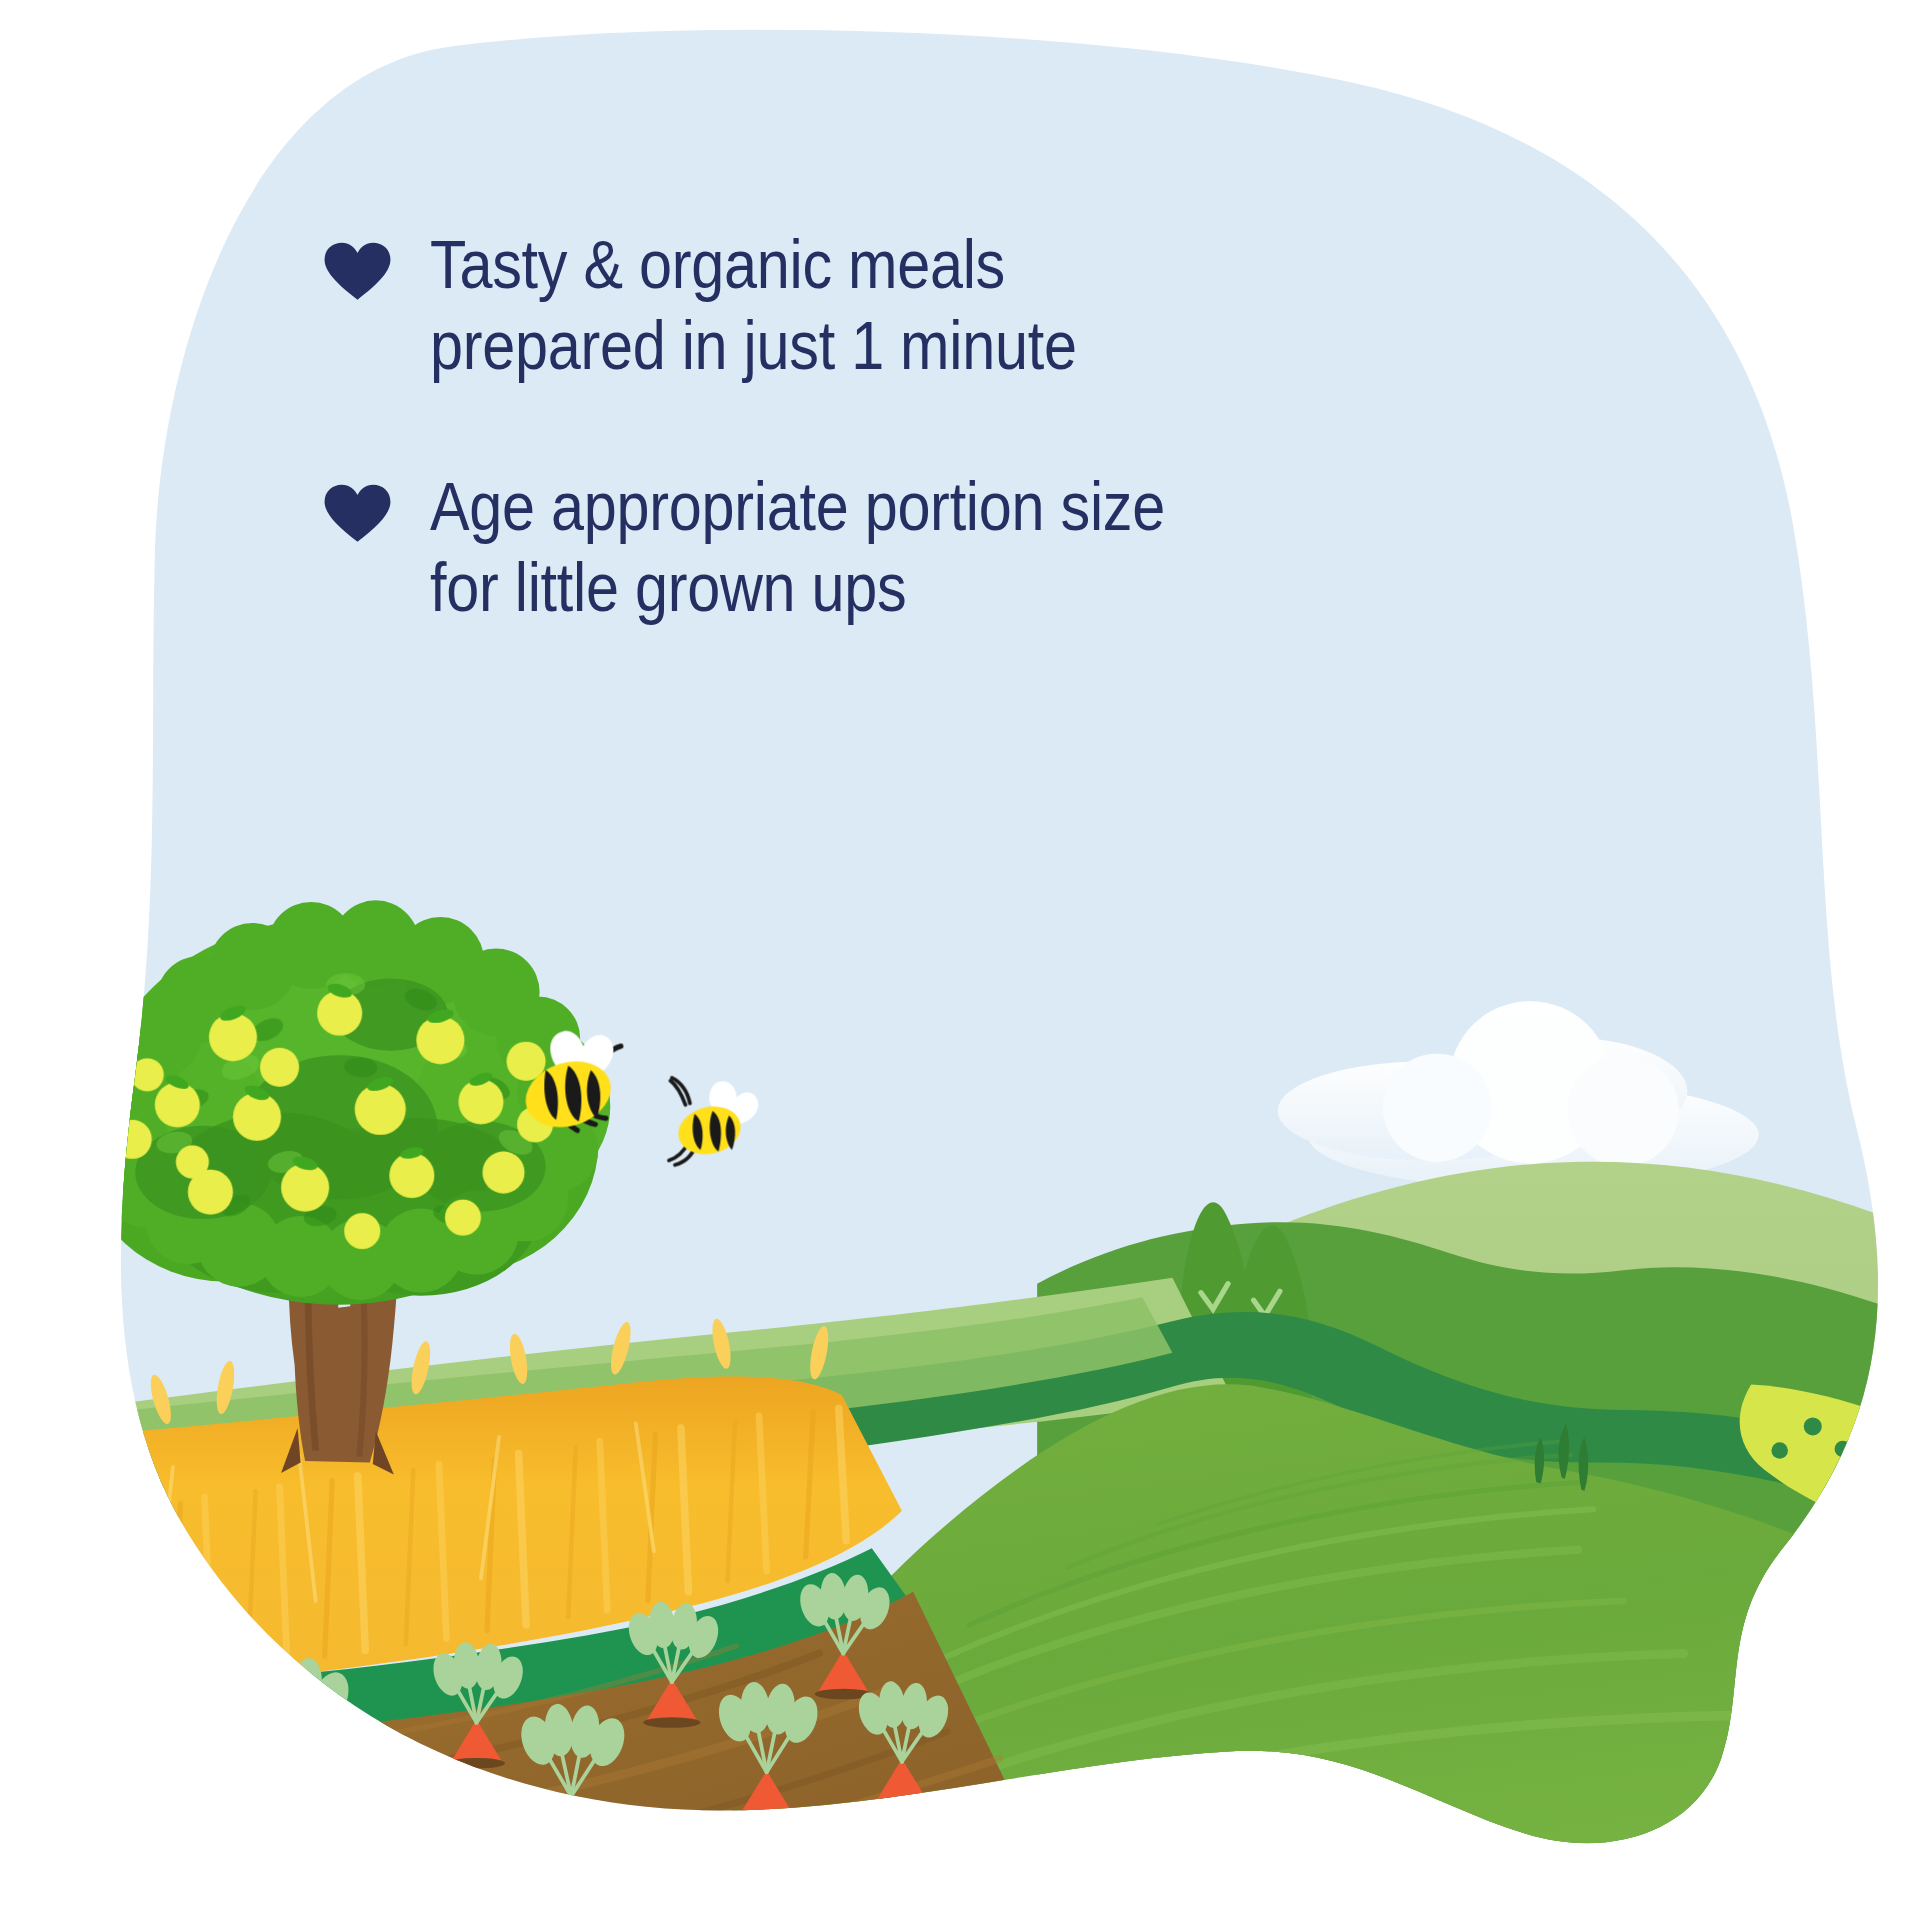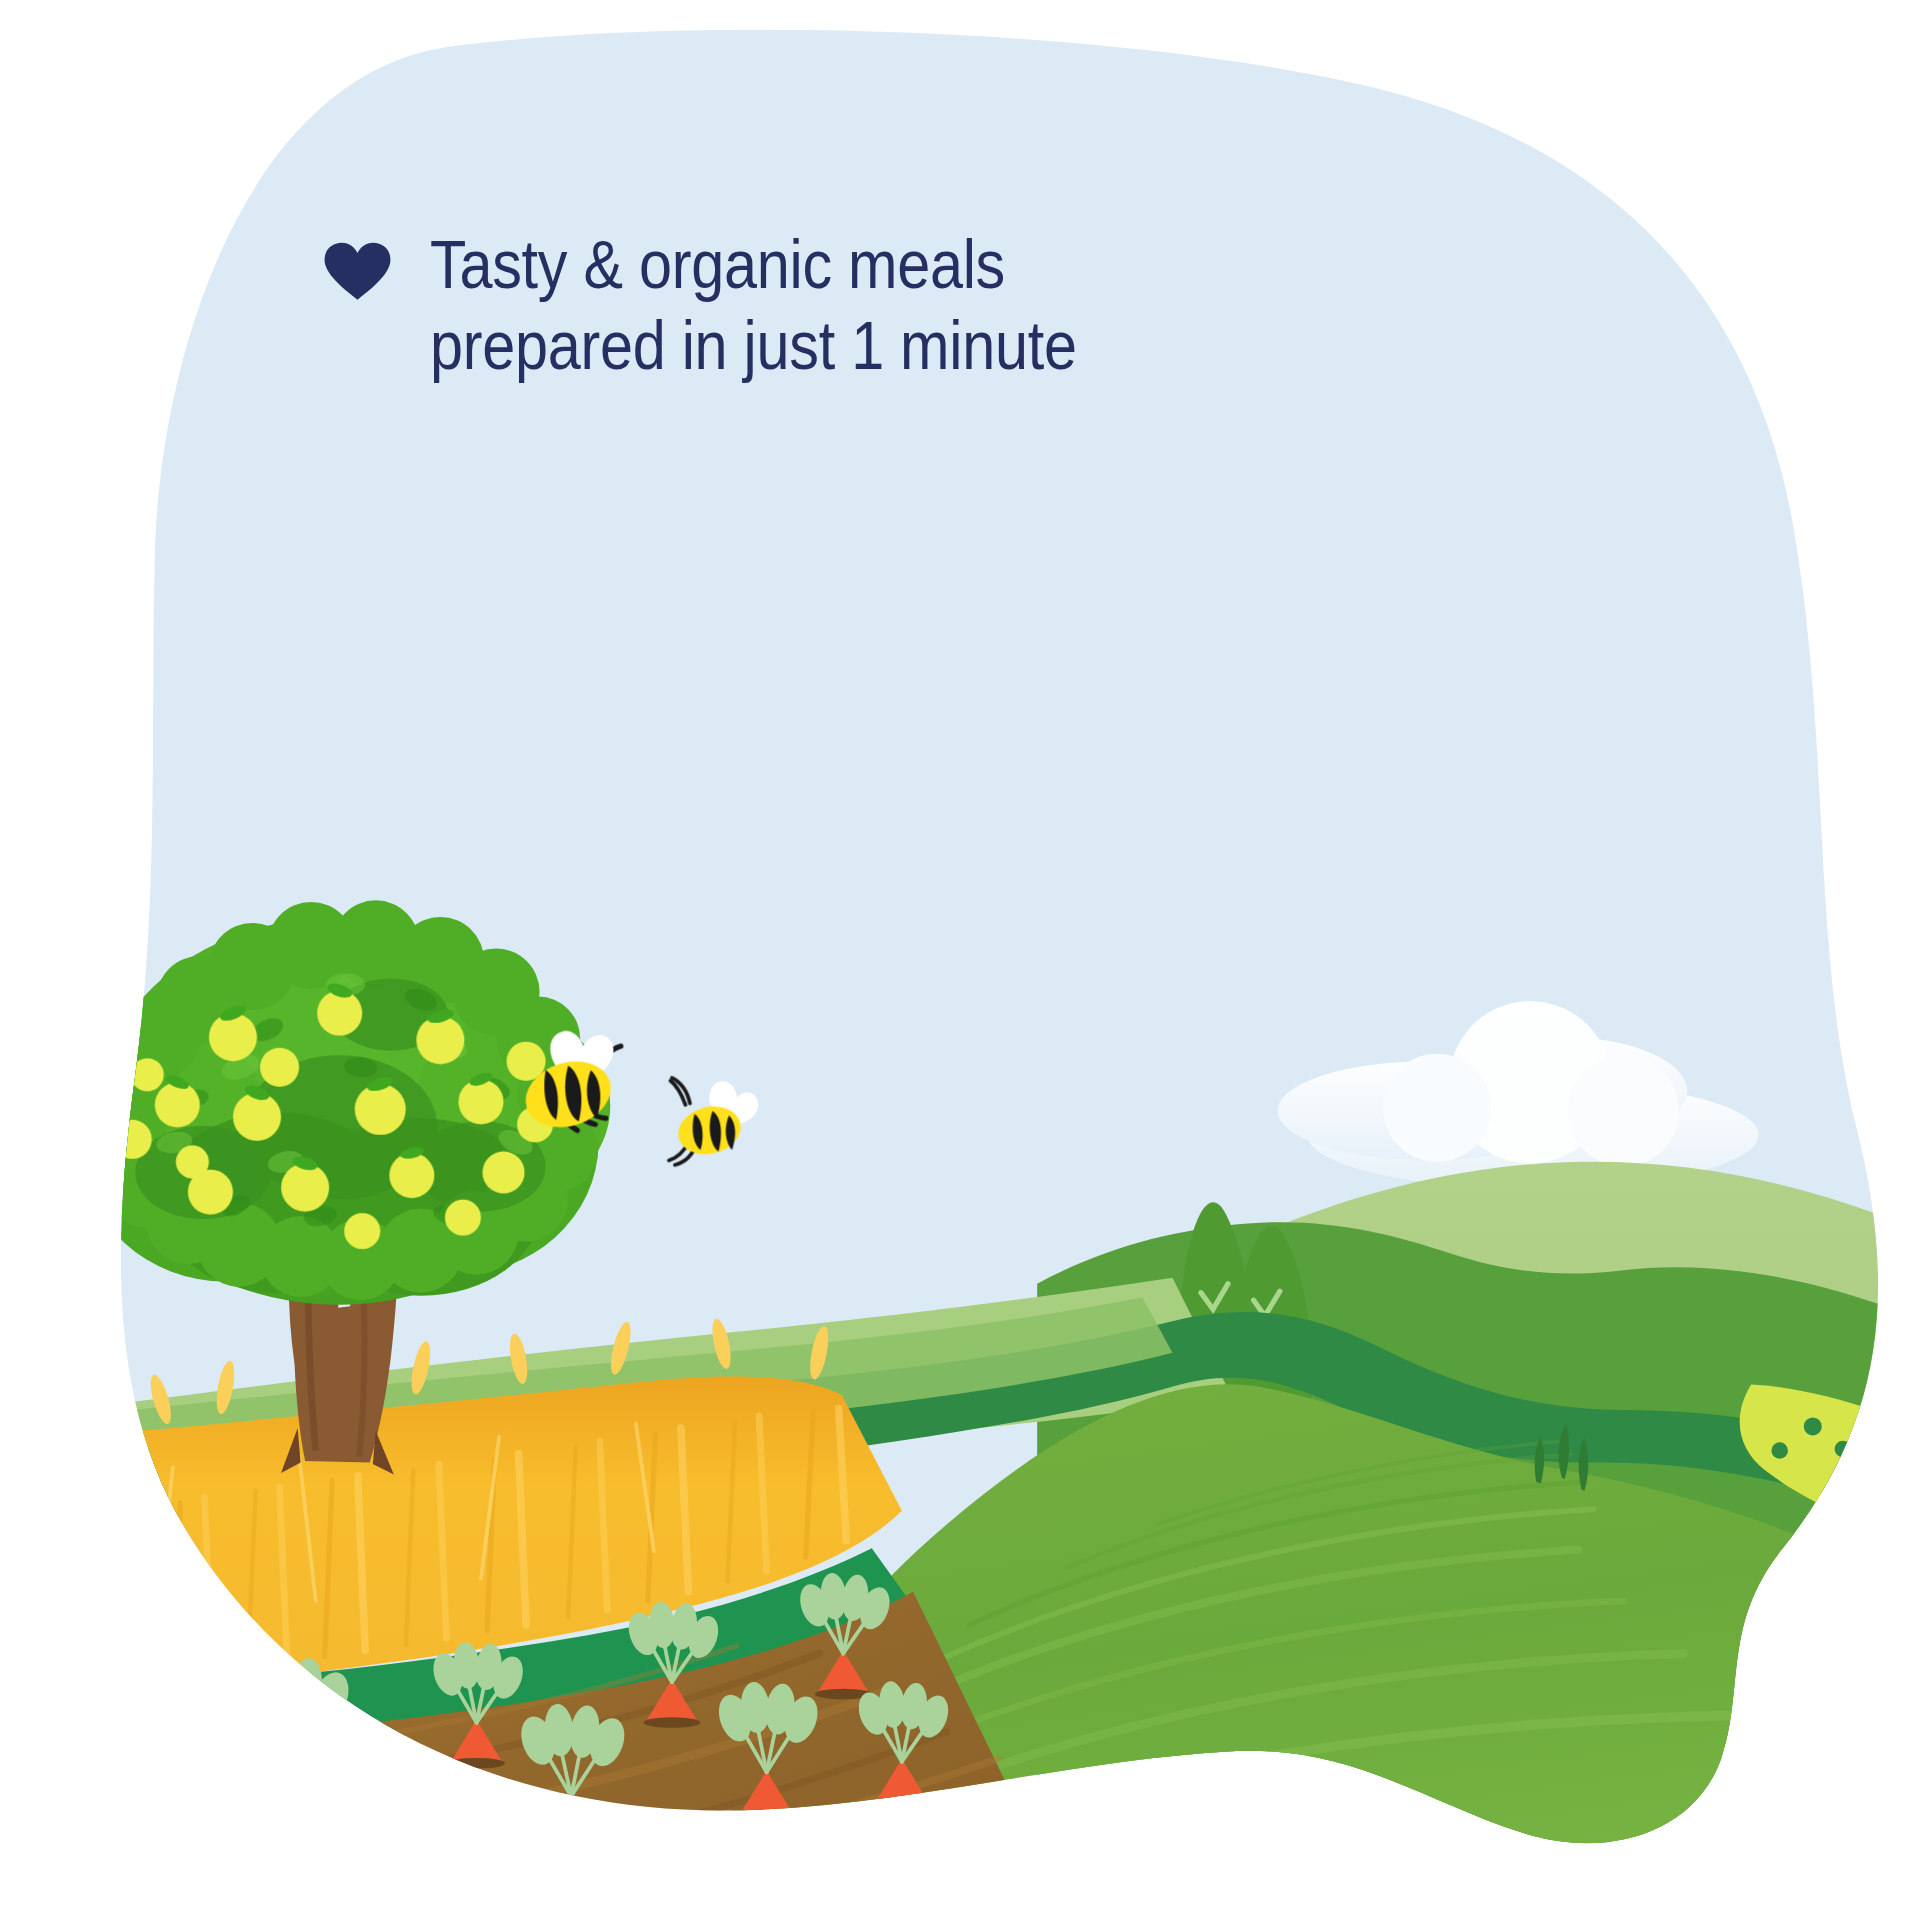--- a/index.html
+++ b/index.html
@@ -646,18 +646,24 @@
 
   <div id="benefits-list">
 
     <div class="benefit-row">
       <svg class="heart-bullet" viewBox="0 0 100 86">
         <path d="M50 84 C 18 60, 2 42, 2 26 C 2 10, 14 1, 27 1 C 38 1, 46 8, 50 16 C 54 8, 62 1, 73 1 C 86 1, 98 10, 98 26 C 98 42, 82 60, 50 84 Z" fill="#262f62"></path>
       </svg>
       <div class="benefit-text">Tasty &amp; organic meals prepared in just 1 minute</div>
     </div>
 
+    <div class="benefit-row">
+      <svg class="heart-bullet" viewBox="0 0 100 86">
+        <path d="M50 84 C 18 60, 2 42, 2 26 C 2 10, 14 1, 27 1 C 38 1, 46 8, 50 16 C 54 8, 62 1, 73 1 C 86 1, 98 10, 98 26 C 98 42, 82 60, 50 84 Z" fill="#262f62"></path>
+      </svg>
+      <div class="benefit-text">Age appropriate portion size for little grown ups</div>
+    </div>
 
 
   </div>
 
 </div>
 
 
 </body></html>

